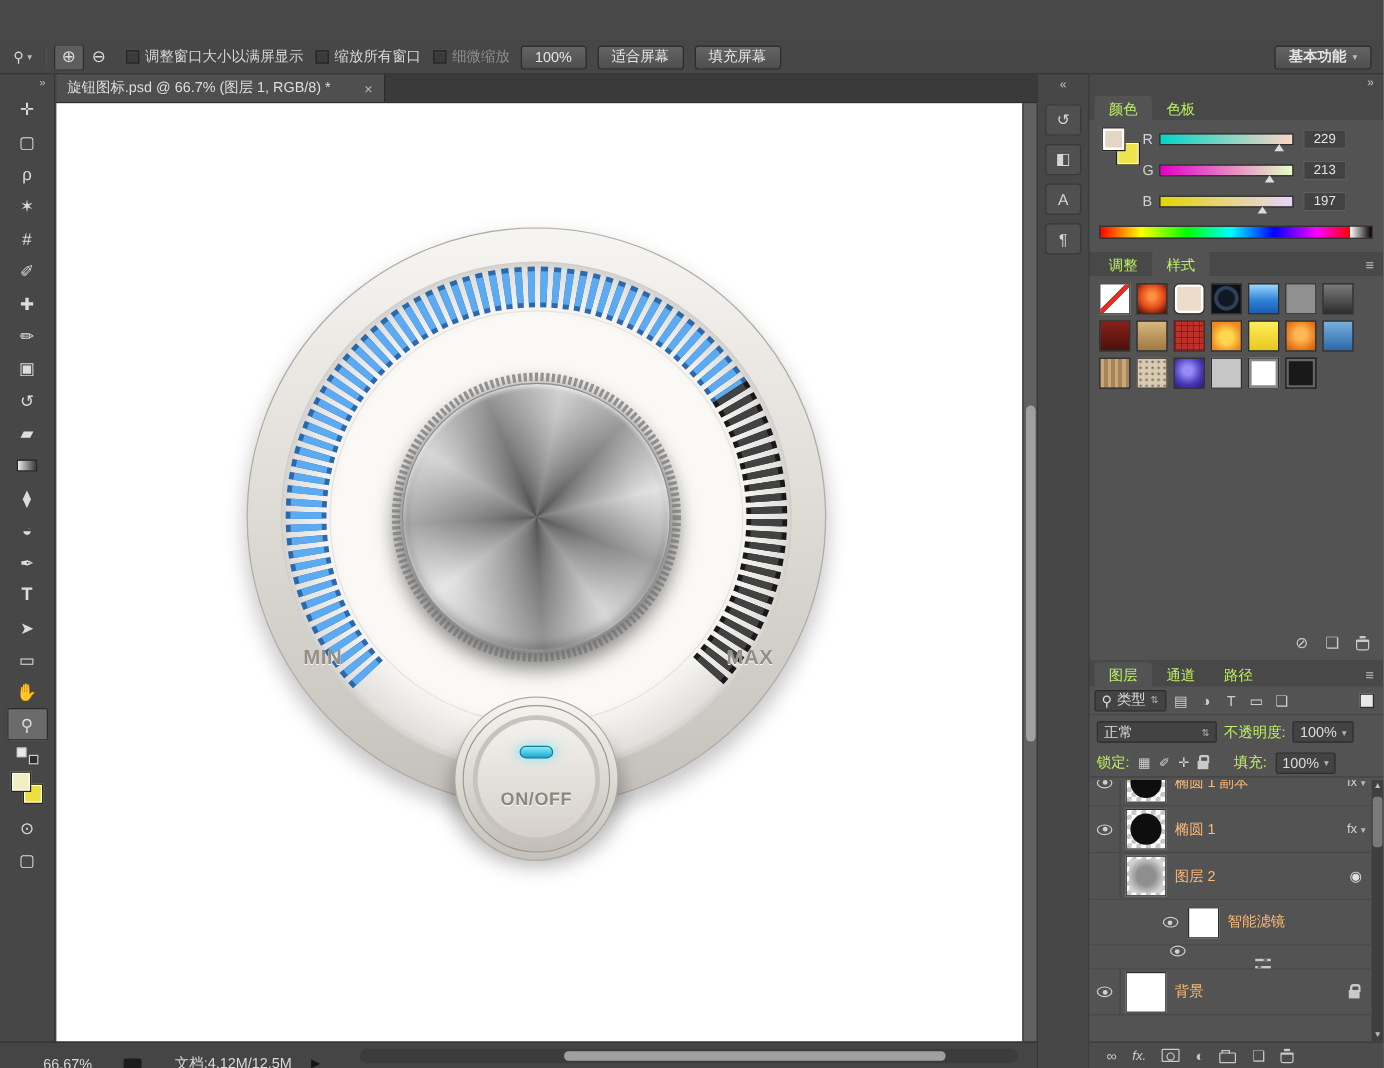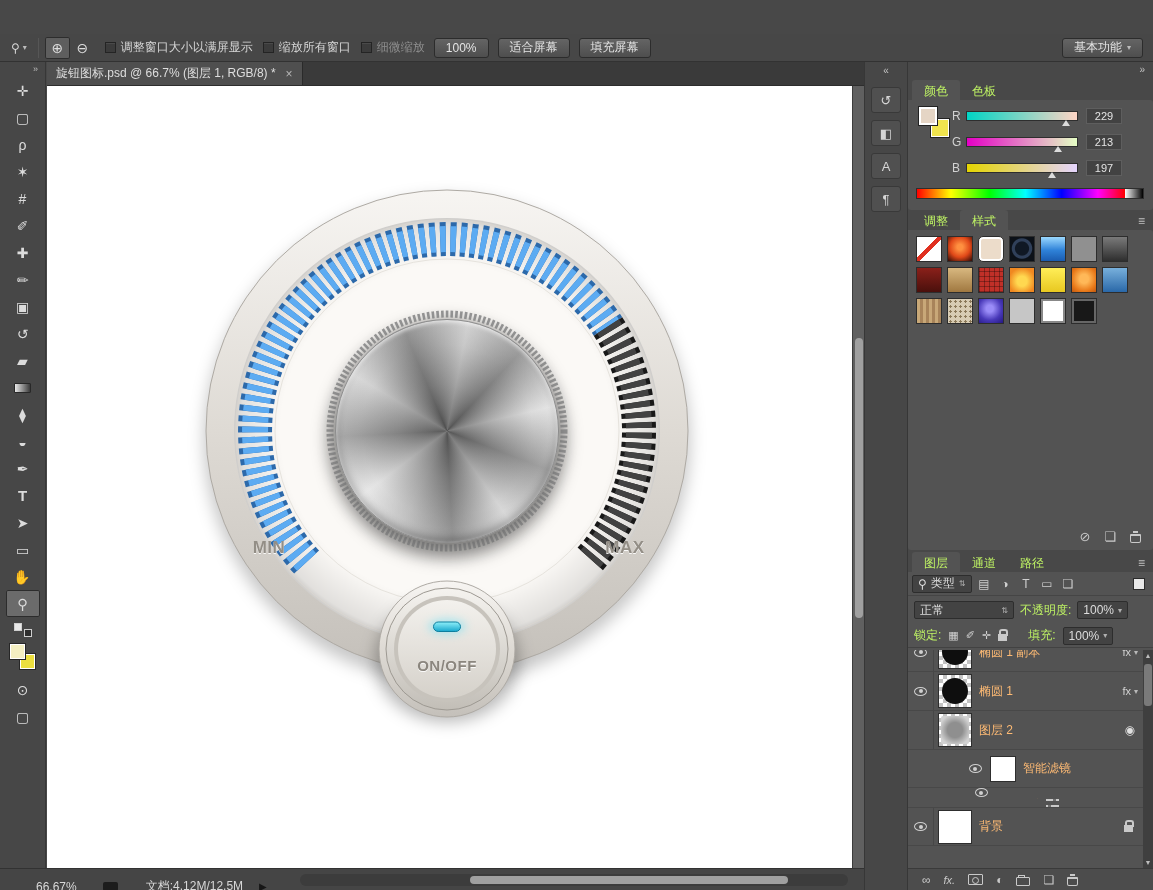--- a/index.html
+++ b/index.html
@@ -24,21 +24,21 @@
   .opt-sep { width:1px; height:20px; background:#383838; border-right:1px solid #565656; margin:0 6px; }
   .zoom-btn { width:25px; height:22px; display:flex; align-items:center; justify-content:center;
               font-size:14px; color:#ddd; border-radius:2px; }
   .zoom-btn.pressed { background:#5e5e5e; box-shadow:inset 0 0 0 1px #2d2d2d; }
   .opt-check { display:flex; align-items:center; gap:5px; margin-left:10px; }
   .checkbox { width:11px; height:11px; background:#3b3b3b; border:1px solid #242424;
               box-shadow:inset 0 1px 0 rgba(255,255,255,.08); }
   .opt-check.disabled span { color:#8e8e8e; }
   .opt-btn { height:20px; padding:0 11px; margin-left:9px; background:linear-gradient(#646464,#4e4e4e);
              border:1px solid #2c2c2c; border-radius:3px; display:flex; align-items:center; gap:5px; color:#e4e4e4; }
-  .workspace-btn { margin-left:auto; margin-right:4px; }
+  .workspace-btn { margin-left:auto; margin-right:4px;font-weight:bold; }
 
   
   .toolbar { position:absolute; left:0; top:62px; width:46px; height:806px; background:#474747;
              border-right:1px solid #373737; }
   .toolbar-collapse { text-align:right; padding:2px 7px 1px 0; font-size:9px; color:#bdbdbd; height:15px; }
   .tool-cell { width:34px; height:27px; margin:0 auto; display:flex; align-items:center; justify-content:center;
                border-radius:2px; }
   .tool-glyph { font-size:14px; color:#dcdcdc; line-height:1; }
   [data-name="tool-zoom"] { background:#6b6b6b; box-shadow:inset 0 0 0 1px #2c2c2c; }
   [data-name="tool-type"] .tool-glyph { font-weight:bold; font-size:15px; }
@@ -49,21 +49,21 @@
   .fgbg { position:relative; width:27px; height:27px; margin:6px auto; }
   .fgbg .bg-sw { position:absolute; right:0; bottom:0; width:17px; height:17px; background:#ecdf3e;
                  border:1px solid #262626; box-shadow:inset 0 0 0 1px #fff; }
   .fgbg .fg-sw { position:absolute; left:0; top:0; width:17px; height:17px; background:#f4efc2;
                  border:1px solid #262626; box-shadow:inset 0 0 0 1px #fff; }
 
   
   .tabbar { position:absolute; left:47px; top:62px; width:817px; height:24px; background:#3a3a3a;
             border-bottom:1px solid #2d2d2d; display:flex; }
   .doc-tab { background:#4f4f4f; border-right:1px solid #2a2a2a; display:flex; align-items:center;
-             gap:10px; padding:0 9px; color:#dedede; }
+             gap:28px; padding:0 9px; color:#dedede; }
   .tab-close { color:#b5b5b5; font-size:12px; }
 
   
   .canvas { position:absolute; left:47px; top:86px; width:805px; height:782px; background:#ffffff; overflow:hidden; }
   .canvas svg { display:block; }
   .knob-metal { position:absolute; left:288px; top:233px; width:224px; height:224px; border-radius:50%;
     border:1px solid #8d8d8d;
     background:
       radial-gradient(circle at 50% 50%, rgba(30,30,30,.55) 0%, rgba(70,70,70,.32) 30%, rgba(150,150,150,.12) 55%, rgba(255,255,255,.20) 78%, rgba(255,255,255,.06) 100%),
       conic-gradient(from 205deg, #c2c2c2, #ededed 28deg, #9e9e9e 62deg, #d9d9d9 96deg, #848484 132deg, #cfcfcf 166deg, #8e8e8e 198deg, #e6e6e6 232deg, #989898 266deg, #dcdcdc 300deg, #8a8a8a 332deg, #c2c2c2 360deg);

